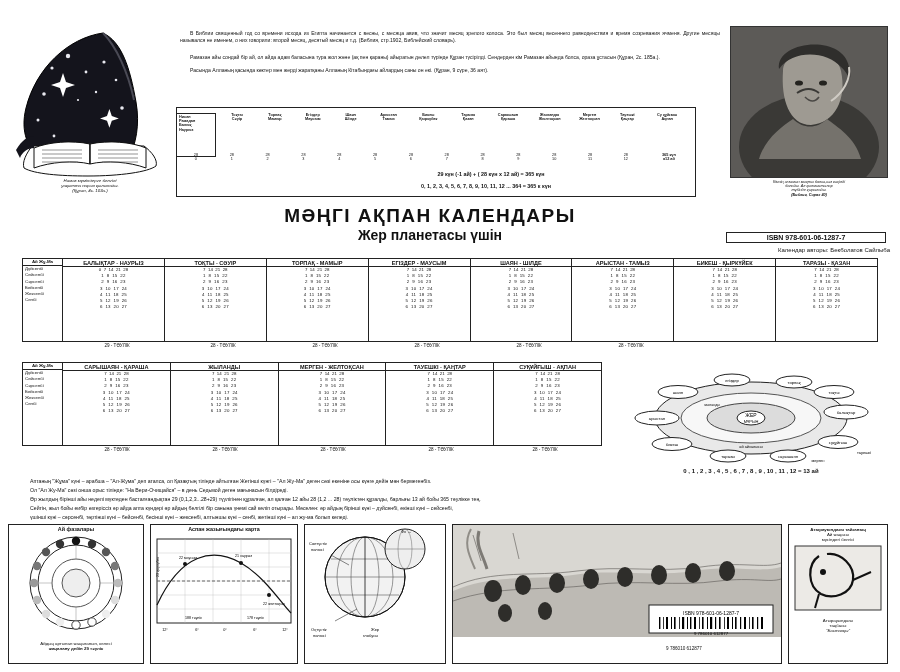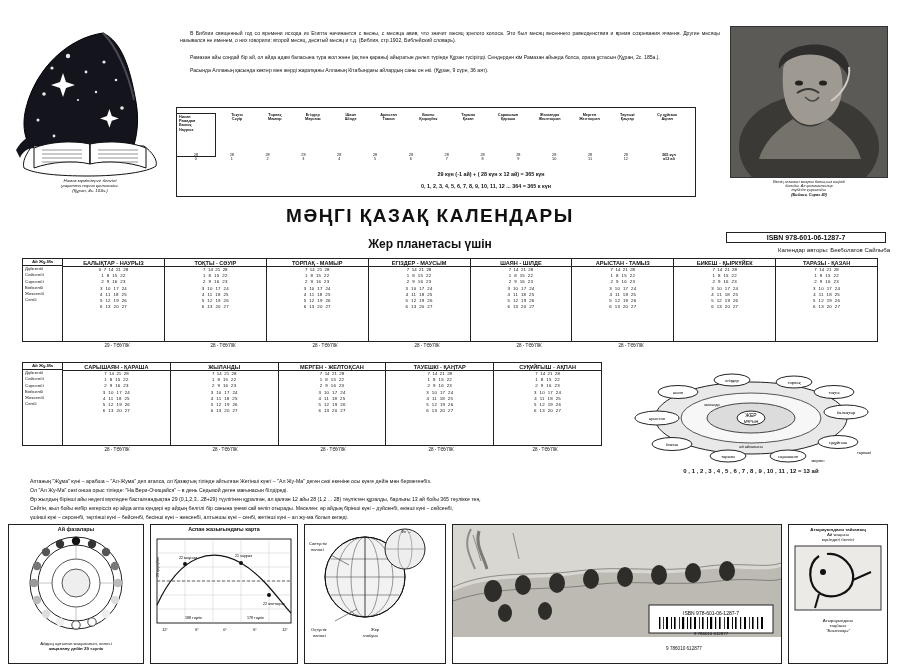--- a/index.html
+++ b/index.html
@@ -36,21 +36,21 @@
   #month-strip{position:absolute;left:176px;top:113px;width:520px;height:92px;}
 
   
   #photo-frame{left:730px;top:26px;width:158px;height:152px;border:1px solid #333;background:
      linear-gradient(160deg,#d8d5d0 0%,#8e8b86 35%,#4f4d4a 70%,#222 100%);}
   #photo-caption{left:730px;top:180px;width:158px;}
 
   
   #main-title{left:150px;top:205px;width:560px;}
   #main-title .t1{font-size:19px;font-weight:bold;letter-spacing:1.5px;text-align:center;}
-  #main-title .t2{font-size:12px;font-weight:bold;text-align:center;margin-top:10px;}
+  #main-title .t2{font-size:14px;font-weight:bold;text-align:center;margin-top:0;}
 
   
   #isbn-top{left:726px;top:232px;width:160px;border:1px solid #222;text-align:center;font-size:7px;font-weight:bold;padding:1px 0;}
   #author-line{left:690px;top:247px;width:200px;text-align:right;font-size:6px;}
 
   .gridwrap{position:absolute;border:1px solid #222;box-sizing:border-box;background:#fff;}
   .gridwrap .inner{display:flex;height:100%;}
   .gridwrap .daynames{width:40px;border-right:1px solid #222;box-sizing:border-box;}
   .gridwrap .daynames div{font-size:4.4px;padding:0.3px 2px;line-height:1.25;white-space:nowrap;}
   .gridwrap .monthcol{flex:1;border-right:1px solid #222;box-sizing:border-box;}
@@ -257,21 +257,21 @@
     </svg>
   </div>
   <div class="box ctr xtiny it" id="photo-caption">
     <div>Кімнің ағзамын мықты болса,сөз  көңілді</div>
     <div>болады. Ал  қылмыстылар</div>
     <div>түбінде  қырылады.</div>
     <div class="b">(Библия, Сирах 40)</div>
   </div>
 
   <div class="box" id="main-title">
-    <div class="t1">МӘҢГІ  ҚАЗАҚ  КАЛЕНДАРЫ</div>
+    <div class="t1">МӘҢГІ  АҚПАН  КАЛЕНДАРЫ</div>
     <div class="t2">Жер планетасы үшін</div>
   </div>
   <div class="box" id="isbn-top">ISBN 978-601-06-1287-7</div>
   <div class="box" id="author-line">Календар авторы: Бекболатов Сайлыба</div>
 
   <div class="gridwrap" style="left:22px;top:258px;width:856px;height:84px;">
     <div class="inner">
 
       <div class="daynames">
         <div class="mtitle" style="border-bottom:1px solid #222;font-size:4.4px;">Ай Жұ-Ма</div>

